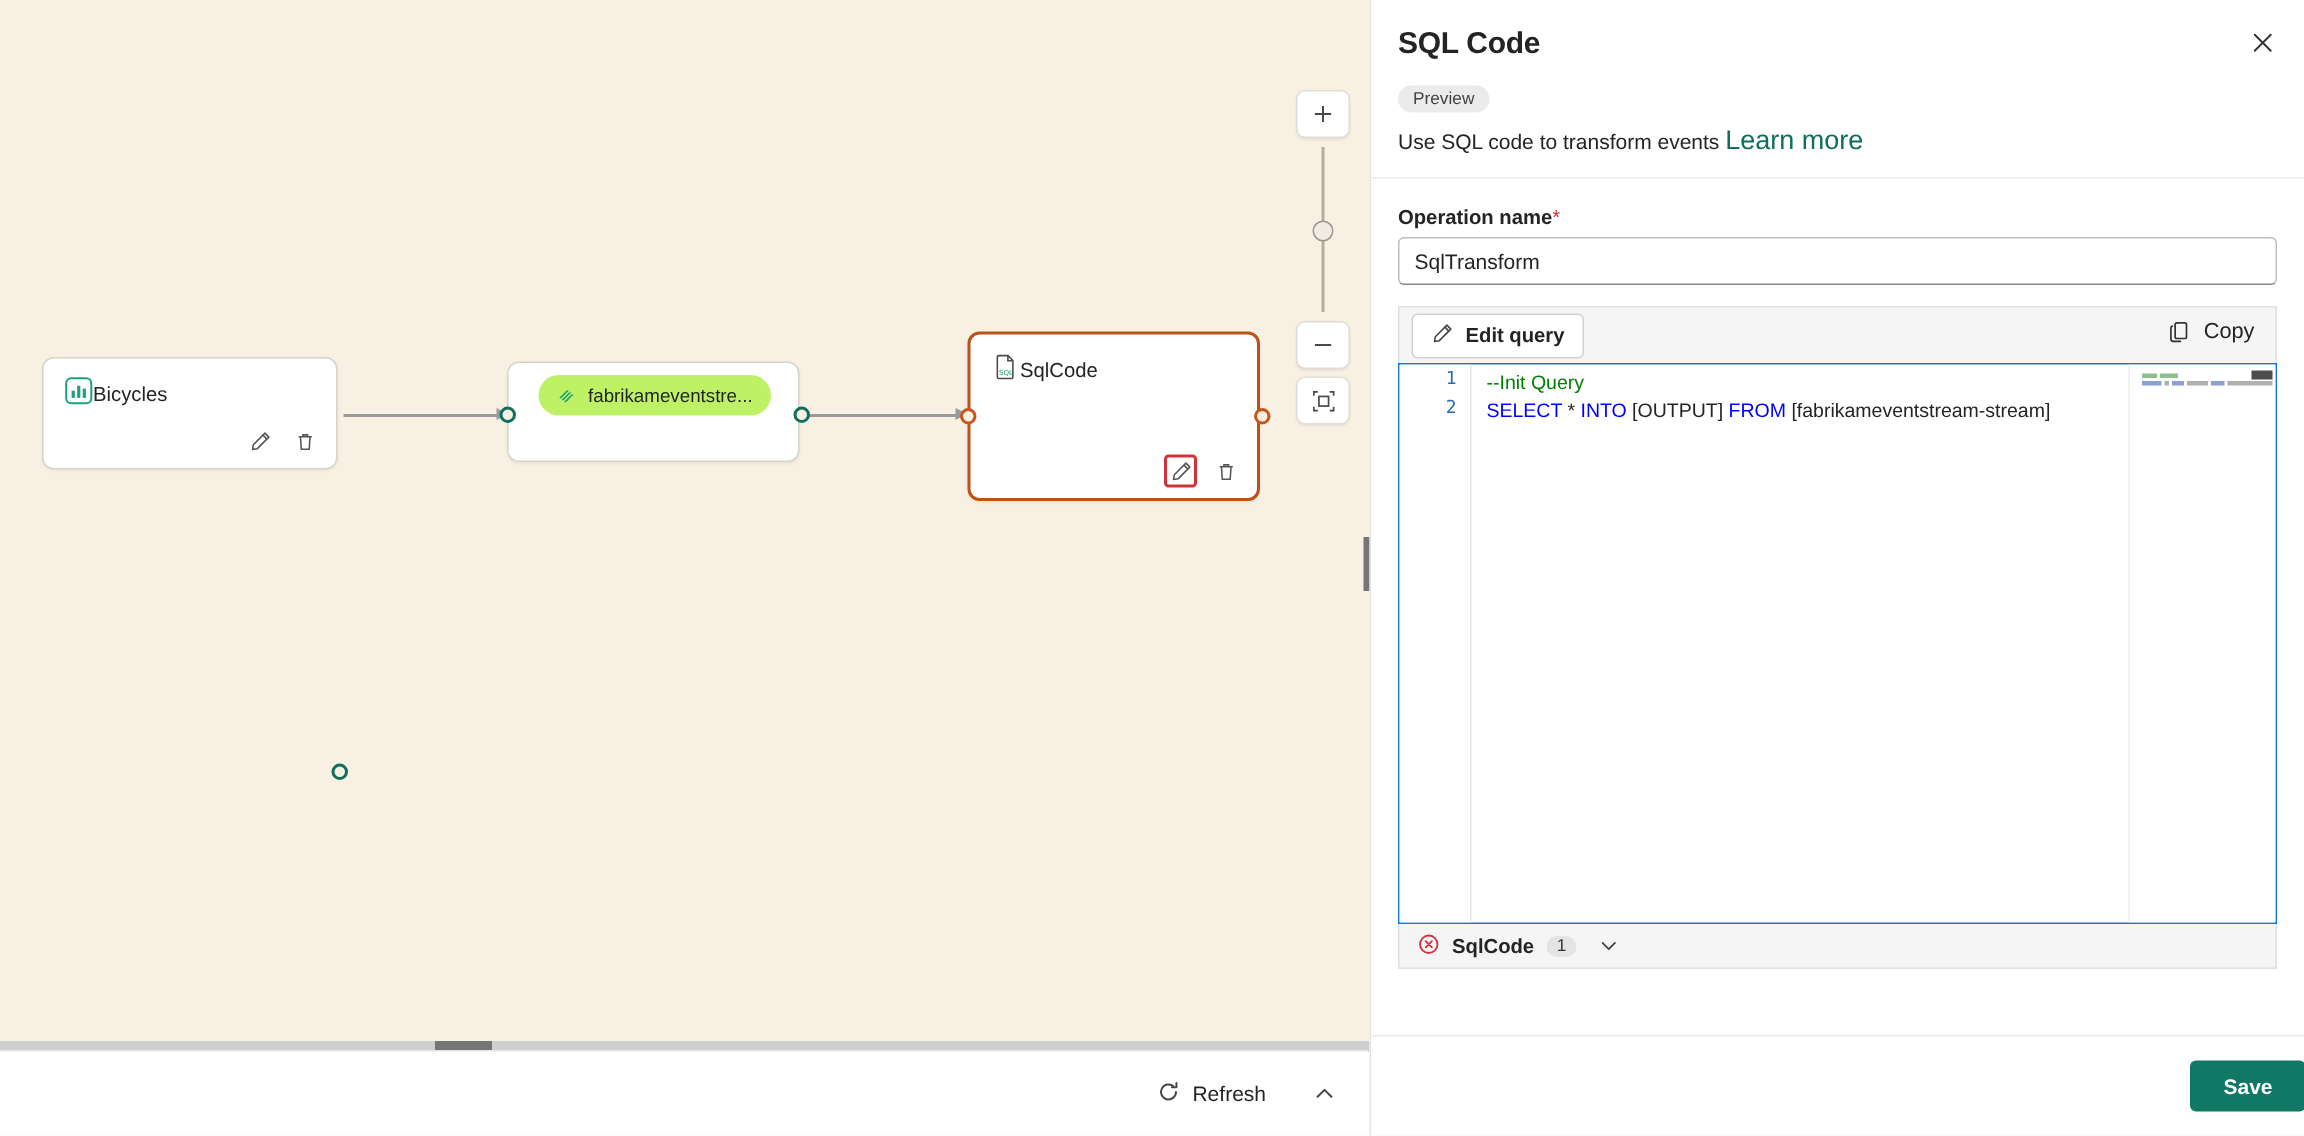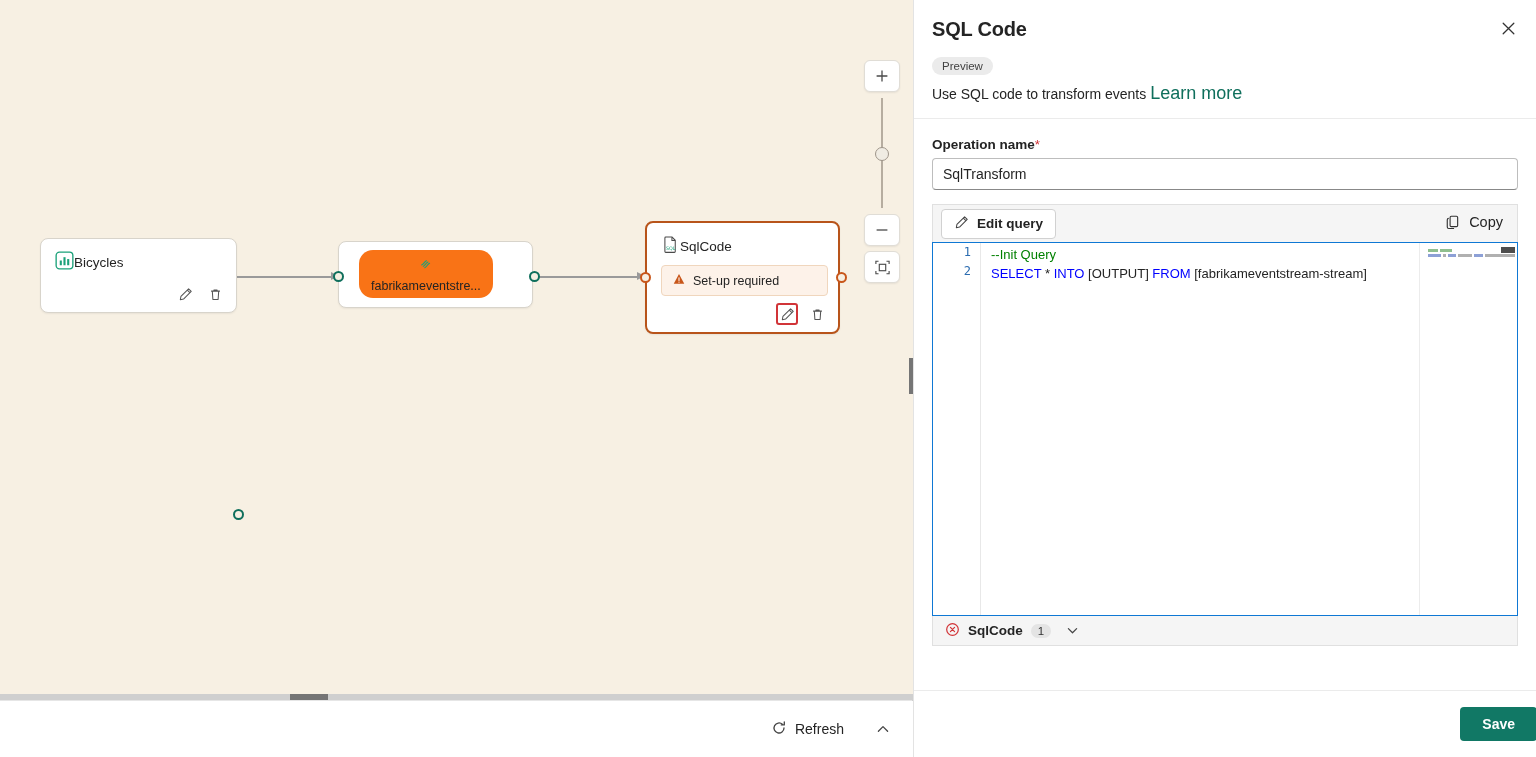--- a/index.html
+++ b/index.html
@@ -86,28 +86,28 @@
     background:#f7f0e3; box-sizing:border-box;
   }
   .port.teal{ border:2px solid #0f6f5c; }
   .port.orange{ border:2px solid #c8561a; }
 
   .pill{
     display:inline-flex; align-items:center; gap:7px;
     border-radius:14px; font-size:12.5px;
     padding:5px 12px; box-sizing:border-box;
   }
-  .pill.green{ background:#f97316; color:#242424;flex-direction:column; }
+  .pill.green{ background:#bef264; color:#242424; }
   .pill.warn{
     background:#fdf2e9; border:1px solid #f0d6bd; color:#242424;
     border-radius:4px; width:167px; padding:6px 10px;
   }
 
   
-  #node-bicycles{ left:40px; top:238px; width:197px; height:75px; }
+  #node-bicycles{ left:28px; top:238px; width:197px; height:75px; }
   #node-stream{ left:338px; top:241px; width:195px; height:67px; }
   #node-sqlcode{
     left:645px; top:221px; width:195px; height:113px;
     border:2px solid #b8541a; border-radius:8px;
   }
 
   .conn-line{ position:absolute; height:1.5px; background:#9a9a9a; }
   .conn-arrow{
     position:absolute; width:0; height:0;
     border-top:4.5px solid transparent;
@@ -308,32 +308,20 @@
       <div class="node-title">
         <span>
           <svg width="19" height="19" viewBox="0 0 20 20">
             <path d="M5 2.2h6.6l3.4 3.4v11.8c0 .5-.4.9-.9.9H5c-.5 0-.9-.4-.9-.9V3.1c0-.5.4-.9.9-.9z" fill="none" stroke="#4a4a4a" stroke-width="1.1"></path>
             <path d="M11.5 2.4v3.4h3.3" fill="none" stroke="#4a4a4a" stroke-width="1.1"></path>
             <text x="5.2" y="16" font-family="DejaVu Sans, sans-serif" font-size="5" fill="#1aa179">SQL</text>
           </svg>
         </span>
         <span>SqlCode</span>
       </div>
-      <div style="padding:8px 0 0 14px;">
-        <span class="pill warn">
-          <span>
-            <svg width="14" height="14" viewBox="0 0 16 16">
-              <path d="M8 2.3l6 11.2H2z" fill="#c8561a"></path>
-              <rect x="7.4" y="6.2" width="1.2" height="4" fill="#fff"></rect>
-              <rect x="7.4" y="11" width="1.2" height="1.2" fill="#fff"></rect>
-            </svg>
-          </span>
-          <span>Set-up required</span>
-        </span>
-      </div>
       <div class="node-icons">
         <div class="icon-btn highlight">
           <svg width="15" height="15" viewBox="0 0 16 16">
             <path d="M11.3 1.9l2.8 2.8-8.2 8.2-3.4.6.6-3.4z" fill="none" stroke="#555" stroke-width="1.1" stroke-linejoin="round"></path>
             <path d="M9.9 3.3l2.8 2.8" stroke="#555" stroke-width="1.1"></path>
           </svg>
         </div>
         <div class="icon-btn">
           <svg width="15" height="15" viewBox="0 0 16 16">
             <path d="M3.3 4.4h9.4M6.3 4.4V3.1h3.4v1.3M4.6 4.4l.6 9h5.6l.6-9" fill="none" stroke="#555" stroke-width="1.1" stroke-linejoin="round"></path>

